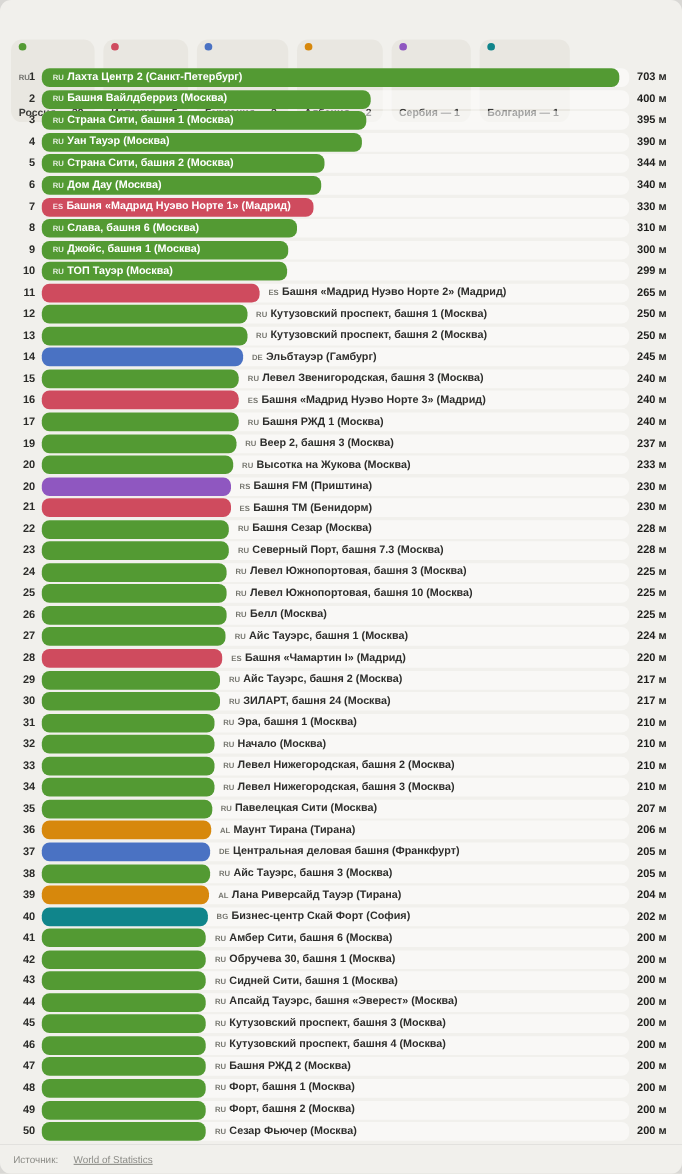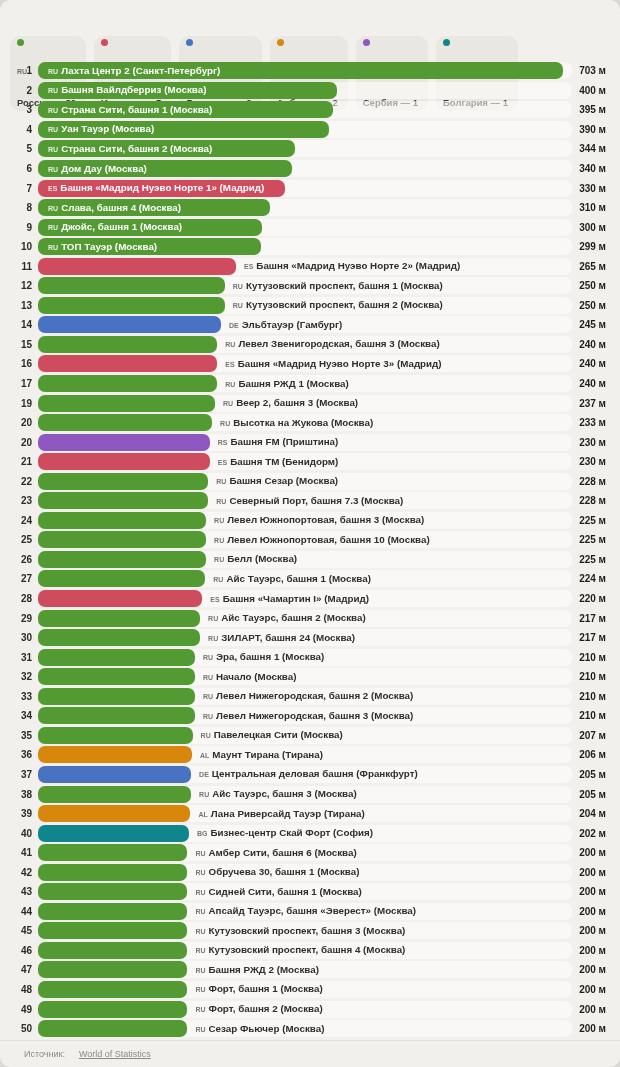--- a/index.html
+++ b/index.html
@@ -68,21 +68,21 @@
   .lbl.inside .ccode{color:rgba(255,255,255,0.85);}
   .hval{
     flex:1 1 auto;text-align:right;
     font-size:10px;font-weight:700;color:#1e1e1c;
     white-space:nowrap;
   }
   .footer{
     position:absolute;left:0;right:0;bottom:0;height:26px;
     border-top:1px solid rgba(0,0,0,0.06);
     display:flex;align-items:center;
-    padding:0 24px;
+    padding:0 12px;
     font-size:9px;color:#8b8b86;
   }
   .footer a{
     color:#8b8b86;text-decoration:underline;margin-left:14px;cursor:pointer;
   }
 </style>
 </head>
 <body>
 
 <div class="card">
@@ -201,21 +201,21 @@
       </div>
     </div>
     <div class="hval">330 м</div>
   </div>
 
   <div class="row">
     <div class="rank">8</div>
     <div class="track">
       <div class="bar" style="width: 231.6px; background: rgb(83, 154, 51);"></div>
       <div class="lbl inside" style="left: 10px;">
-        <span class="ccode">RU</span><span>Слава, башня 4 (Москва)</span>
+        <span class="ccode">RU</span><span>Слава, башня 6 (Москва)</span>
       </div>
     </div>
     <div class="hval">310 м</div>
   </div>
 
   <div class="row">
     <div class="rank">9</div>
     <div class="track">
       <div class="bar" style="width: 224.1px; background: rgb(83, 154, 51);"></div>
       <div class="lbl inside" style="left: 10px;">

